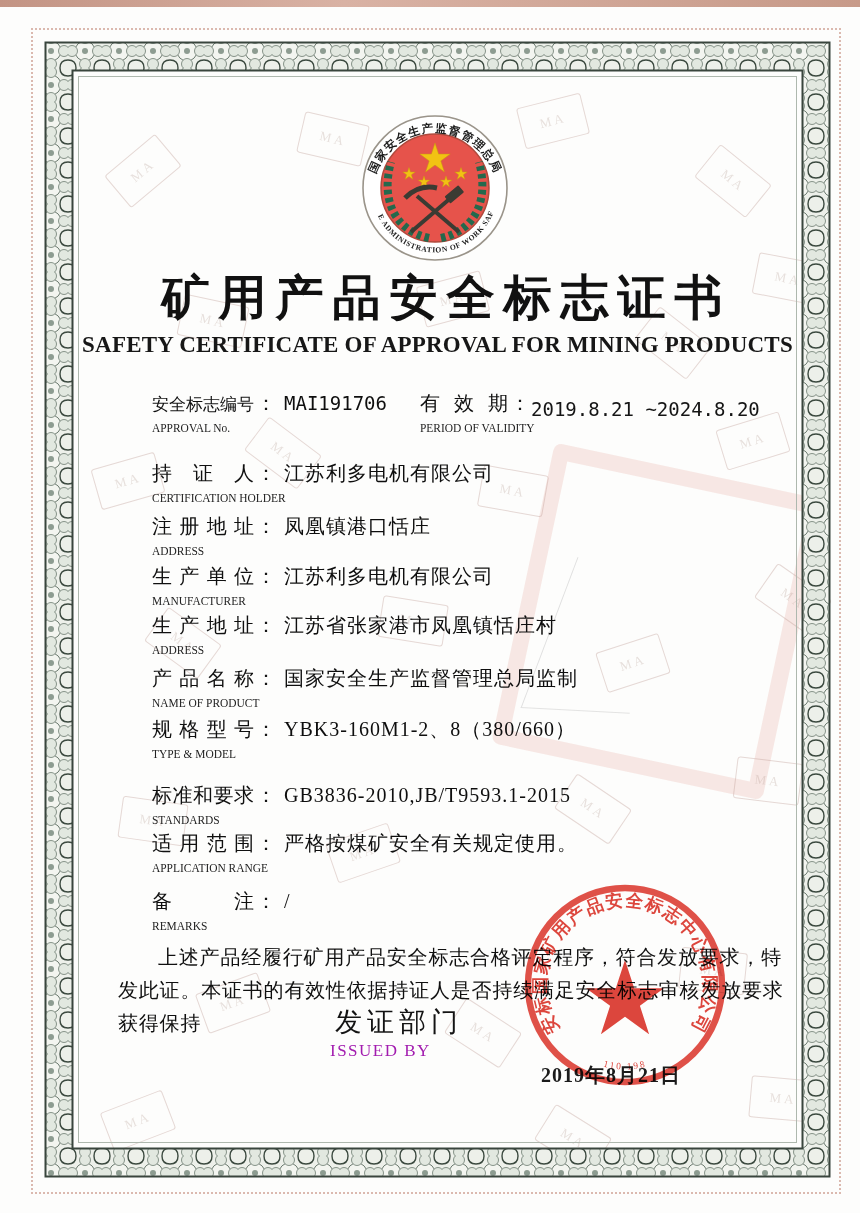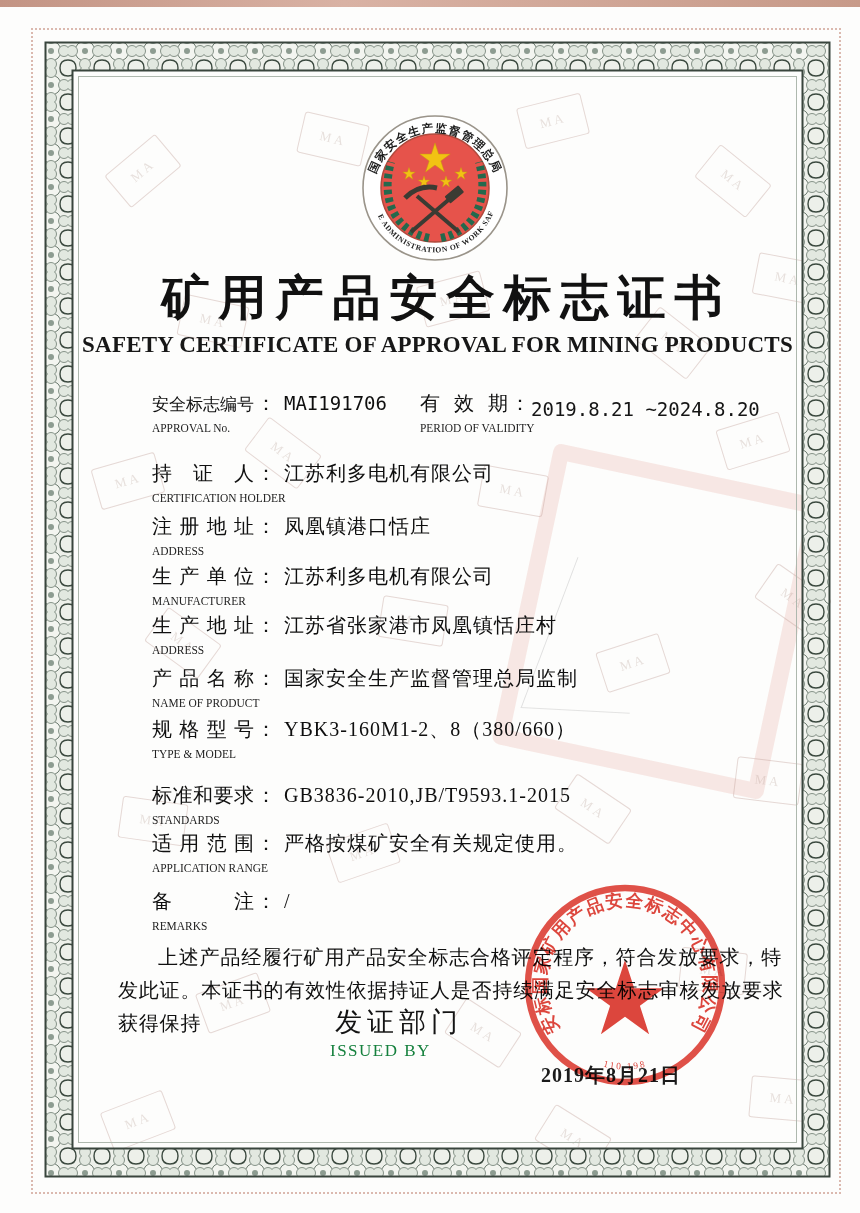--- a/index.html
+++ b/index.html
@@ -35,21 +35,21 @@
   .fvalue{font-size:20px;margin-left:8px;color:#0e0e0e;letter-spacing:1px;}
   .mono{font-family:"DejaVu Sans Mono","Liberation Mono",monospace;letter-spacing:0px;font-size:19px;}
   .field{position:absolute;left:152px;white-space:nowrap;}
   .approval-left{position:absolute;left:152px;top:390px;white-space:nowrap;}
   .approval-right{position:absolute;left:420px;top:390px;white-space:nowrap;}
   .validity-value{position:absolute;left:531px;top:398px;font-size:19px;}
   .declaration{position:absolute;left:118px;top:941px;width:678px;font-size:20px;
       line-height:33px;text-indent:2em;letter-spacing:0.8px;color:#101010;}
   .issuer{position:absolute;left:330px;top:1004px;width:250px;}
   .issuer-cn{font-size:27px;letter-spacing:5px;padding-left:5px;color:#131313;}
-  .issuer-en{font-size:17px;letter-spacing:1.5px;margin-top:1px;color:#15803d;}
+  .issuer-en{font-size:17px;letter-spacing:1.5px;margin-top:1px;color:#a21caf;}
   .issue-date{position:absolute;left:541px;top:1062px;font-size:20px;font-weight:bold;
       letter-spacing:1px;color:#1b1b1b;z-index:4;}
   .footer{position:absolute;right:46px;top:1181px;font-size:16px;font-weight:bold;
       letter-spacing:2px;color:#3b3b3b;z-index:3;}
   .emblem{position:absolute;left:355px;top:108px;z-index:3;}
   .seal{position:absolute;left:513px;top:873px;z-index:6;mix-blend-mode:multiply;opacity:.92;}
 </style>
 </head>
 <body>
 

